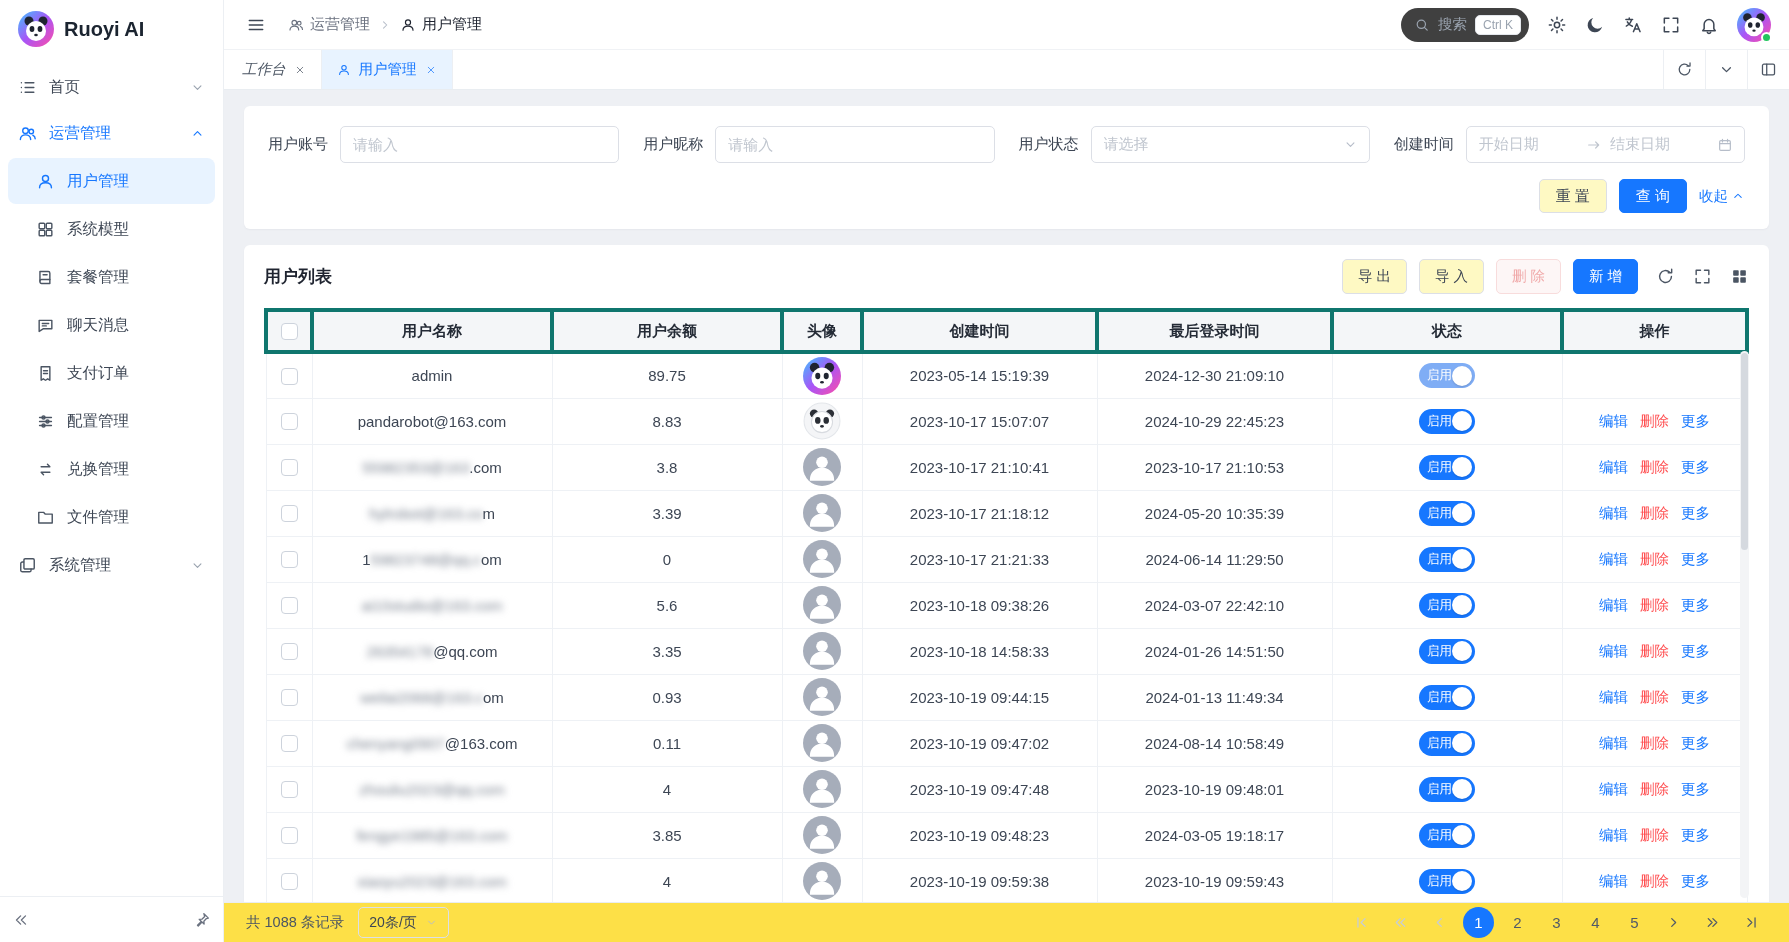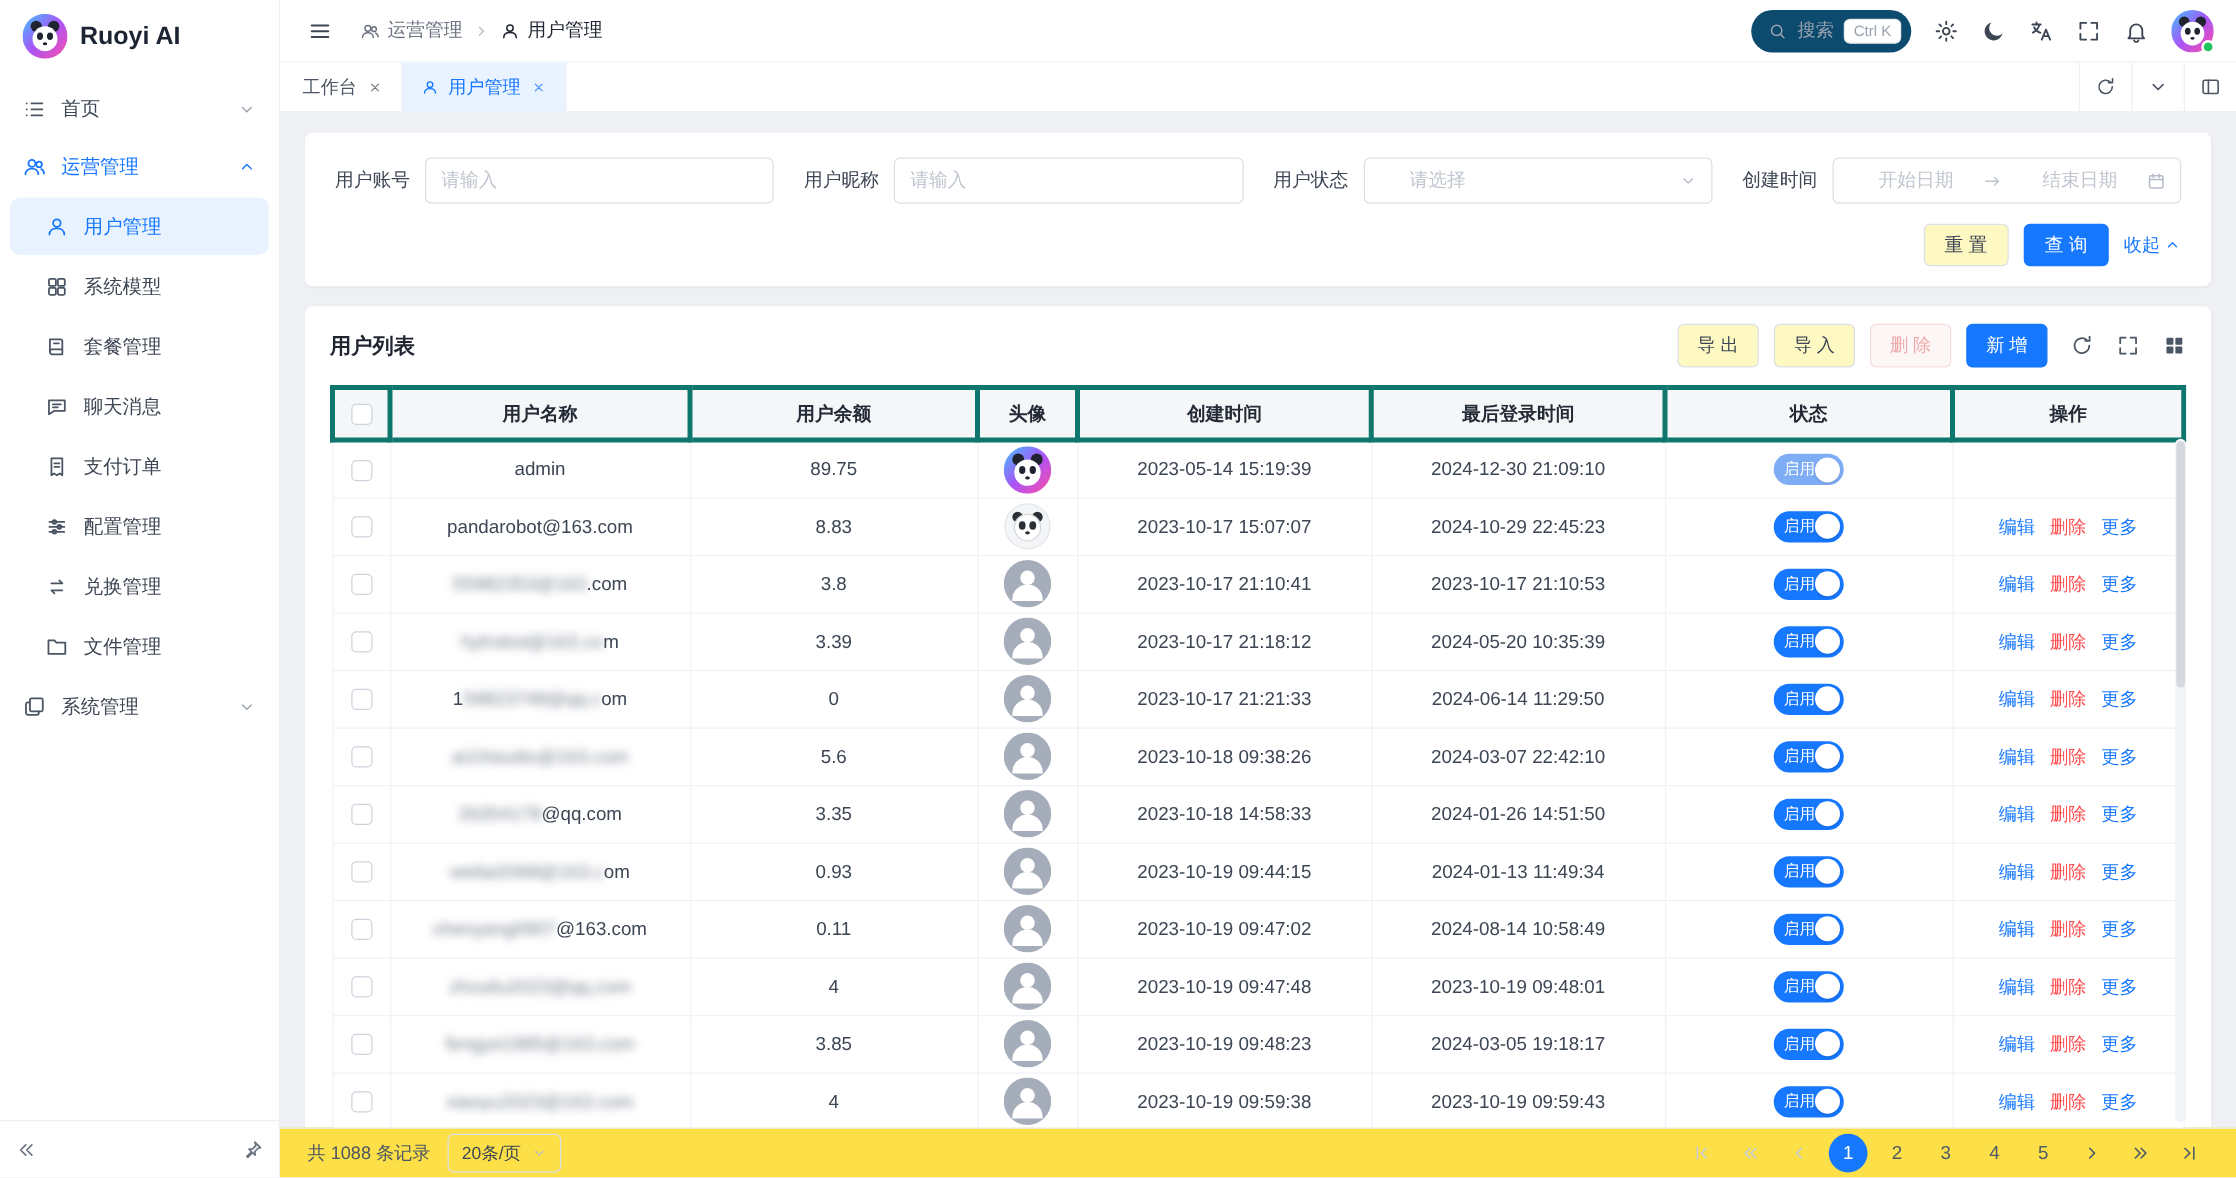--- a/index.html
+++ b/index.html
@@ -30,49 +30,49 @@
 
   
   .topbar{height:50px;background:#fff;display:flex;align-items:center;gap:14px;padding:0 18px 0 22px;border-bottom:1px solid #f0f2f5;}
   .tb-ic{width:20px;height:20px;color:#3d4654;cursor:pointer;}
   .breadcrumb{display:flex;align-items:center;gap:8px;margin-left:8px;font-size:15px;color:#6b7280;}
   .crumb{display:flex;align-items:center;gap:6px;cursor:pointer;}
   .breadcrumb .ic{width:16px;height:16px;}
   .breadcrumb .sep{width:14px;height:14px;color:#b6bdc9;}
   .crumb.current{color:#1f2430;}
   .topbar-right{margin-left:auto;display:flex;align-items:center;gap:18px;}
-  .search-pill{height:34px;background:#0c4a6e;border-radius:17px;display:flex;align-items:center;gap:8px;padding:0 8px 0 13px;color:#9aa3af;font-size:14.5px;cursor:text;}
+  .search-pill{height:34px;background:#404040;border-radius:17px;display:flex;align-items:center;gap:8px;padding:0 8px 0 13px;color:#9aa3af;font-size:14.5px;cursor:text;}
   .search-pill .ic{width:16px;height:16px;}
   .search-pill kbd{background:#fff;border:1px solid #e4e7ec;border-radius:5px;padding:2px 7px;font-size:12px;color:#9aa3af;font-family:inherit;}
   .user-avatar{position:relative;width:34px;height:34px;cursor:pointer;flex:none;}
   .user-avatar svg{width:100%;height:100%;}
   .user-avatar .dot{position:absolute;right:-1px;bottom:-1px;width:11px;height:11px;border-radius:50%;background:#22c55e;border:2px solid #fff;}
 
   
   .tabbar{height:40px;background:#fff;display:flex;align-items:stretch;border-bottom:1px solid #e9edf1;}
   .tab{display:flex;align-items:center;gap:8px;padding:0 15px;font-size:14.5px;color:#4b5563;border-right:1px solid #eceff3;cursor:pointer;}
-  .tab:first-child{padding-left:18px;}
+  .tab:first-child{padding-left:18px;font-style:italic;}
   .tab .ic{width:14px;height:14px;}
   .tab.active{background:#e8f3ff;color:#1677ff;}
   .tab .close{width:12px;height:12px;opacity:.8;}
   .tabbar-right{margin-left:auto;display:flex;}
   .tabbar-btn{width:42px;display:flex;align-items:center;justify-content:center;border-left:1px solid #eceff3;color:#4b5563;cursor:pointer;}
   .tabbar-btn .ic{width:17px;height:17px;}
 
   
   .content{flex:1;min-height:0;padding:16px 20px 0;display:flex;flex-direction:column;gap:16px;}
   .filter-card,.table-card{background:#fff;border-radius:6px;box-shadow:0 1px 2px rgba(20,30,50,.04);}
   .filter-card{padding:20px 24px 16px;}
   .filter-grid{display:grid;grid-template-columns:repeat(4,1fr);column-gap:24px;}
   .f-field{display:flex;align-items:center;gap:12px;}
   .f-field label{font-size:15px;color:#3d4654;white-space:nowrap;cursor:default;}
   .f-input{flex:1;min-width:0;height:37px;border:1px solid #dcdfe6;border-radius:5px;padding:0 12px;font-size:15px;color:#333a45;outline:none;font-family:inherit;}
   .f-input::placeholder{color:#c0c6cf;}
   .select-box,.date-range{flex:1;min-width:0;height:37px;border:1px solid #dcdfe6;border-radius:5px;display:flex;align-items:center;gap:8px;padding:0 11px 0 12px;cursor:pointer;background:#fff;}
-  .select-box .ph,.date-range .ph{flex:1;font-size:15px;color:#c0c6cf;white-space:nowrap;overflow:hidden;margin-left:24px;}
+  .select-box .ph,.date-range .ph{flex:1;font-size:15px;color:#c0c6cf;white-space:nowrap;overflow:hidden;}
   .select-box .ic{width:15px;height:15px;color:#b6bdc9;flex:none;}
   .date-range .arrow{width:16px;height:16px;color:#c0c6cf;flex:none;}
   .date-range .cal{width:16px;height:16px;color:#b6bdc9;flex:none;}
   .filter-actions{margin-top:16px;display:flex;justify-content:flex-end;align-items:center;gap:12px;}
   .btn{height:34px;padding:0 16px;border:1px solid #dcdfe6;background:#fef9c3;border-radius:5px;font-size:15px;color:#3d4654;cursor:pointer;font-family:inherit;display:inline-flex;align-items:center;justify-content:center;white-space:nowrap;}
   .btn.primary{background:#1677ff;border-color:#1677ff;color:#fff;}
   .btn.danger-disabled{color:#f0a9a9;border-color:#f8dcdc;background:#fdf6f6;cursor:not-allowed;}
   .collapse-link{display:inline-flex;align-items:center;gap:3px;color:#1677ff;font-size:14.5px;cursor:pointer;}
   .collapse-link .ic{width:14px;height:14px;}
 

